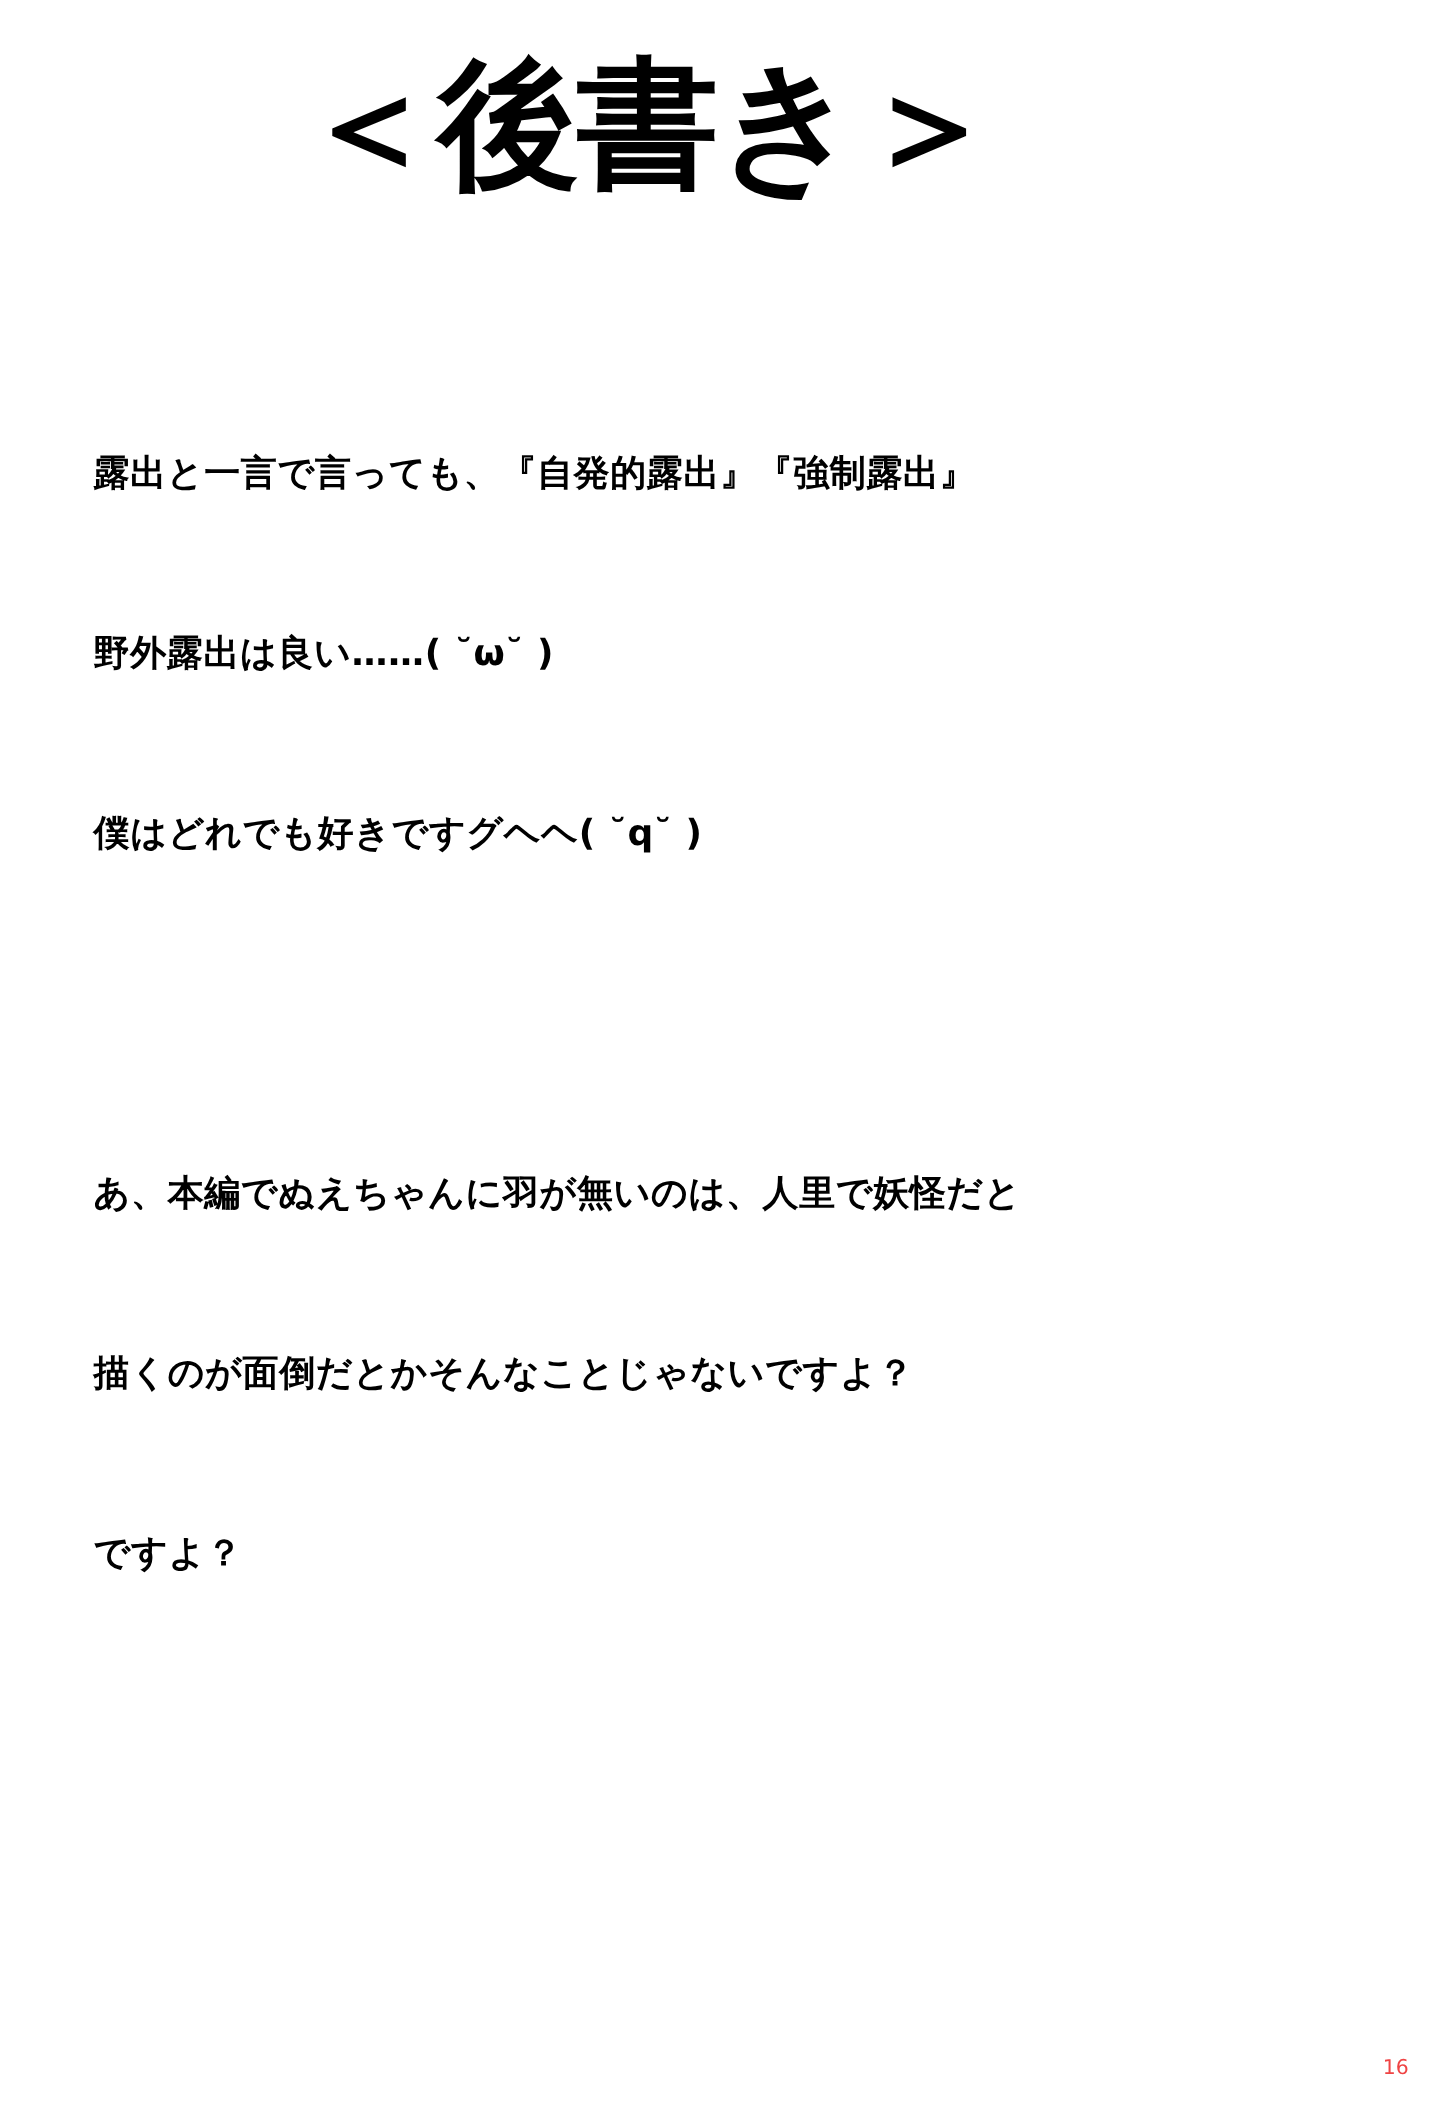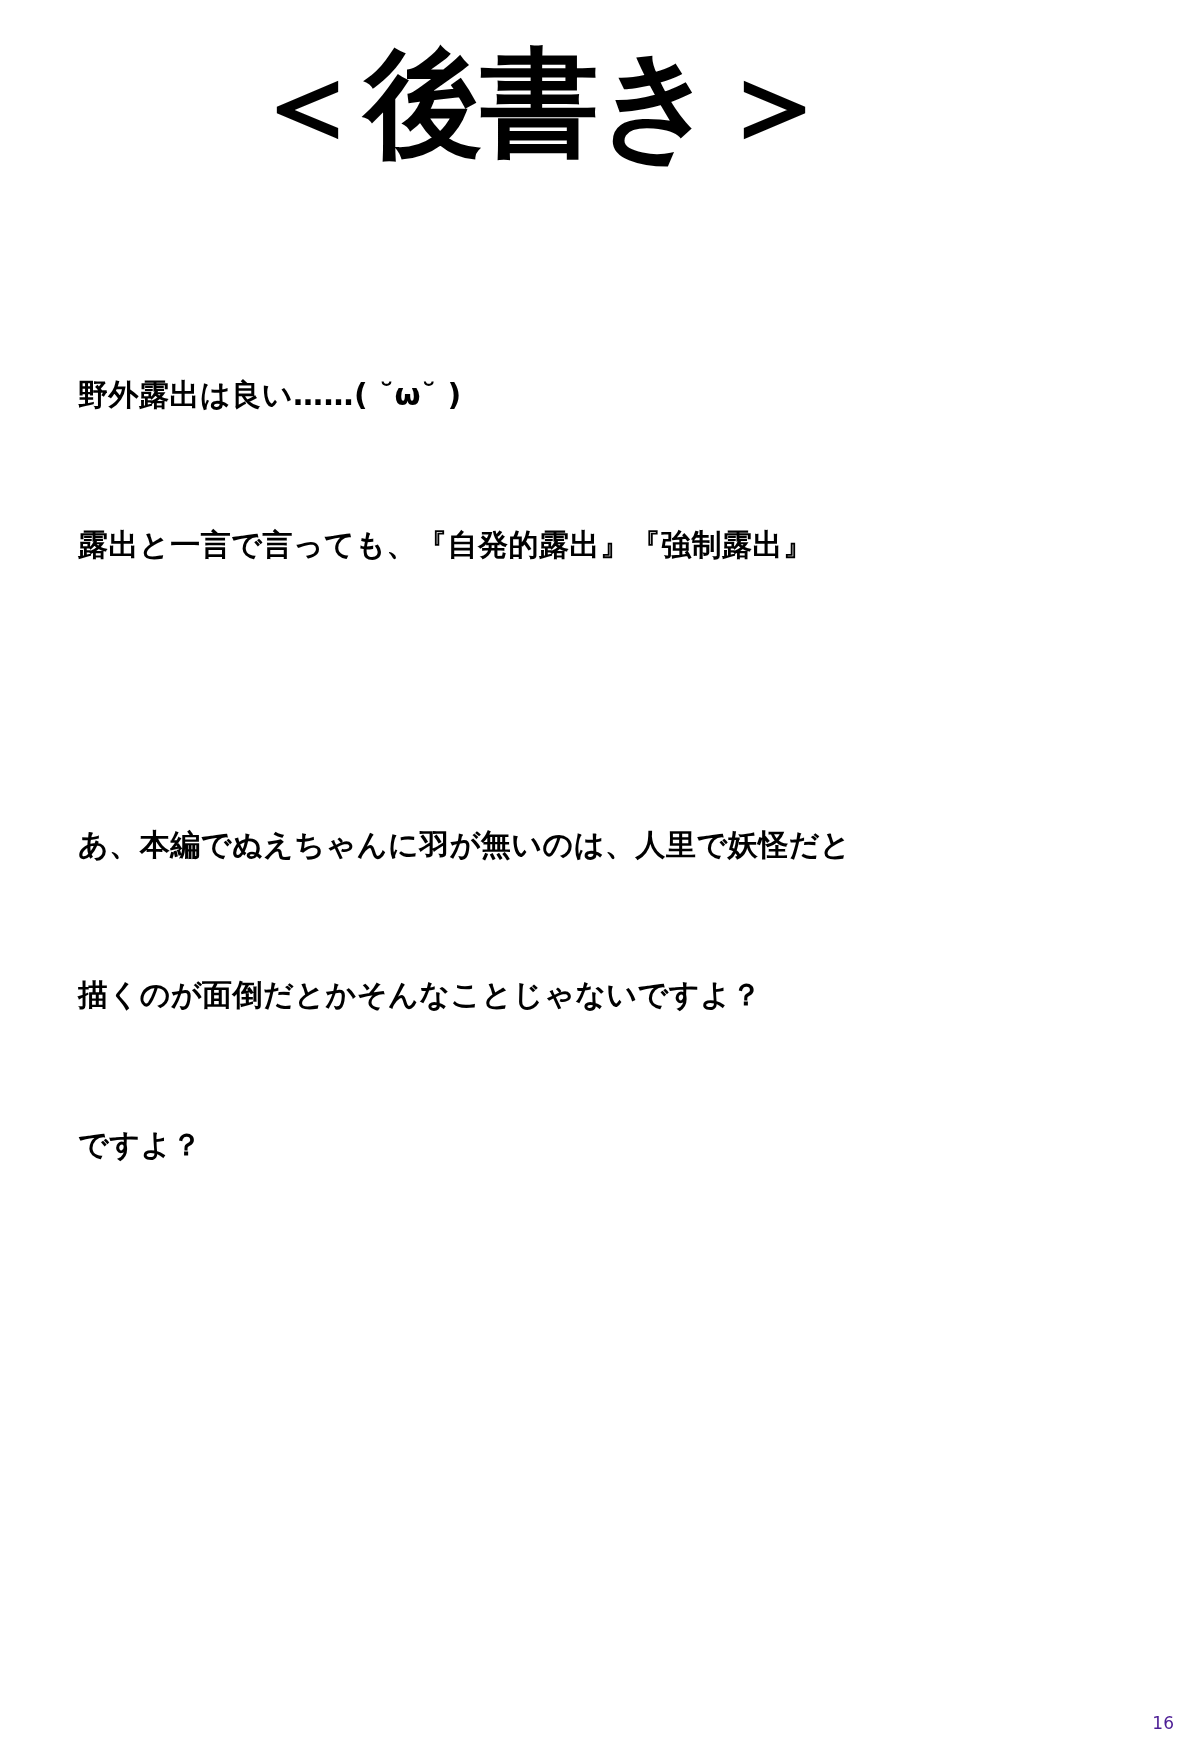--- a/index.html
+++ b/index.html
@@ -52,35 +52,36 @@
     display: block;
     white-space: nowrap;
   }
   .gap-1 { height: 50px; }
   .page-number {
     position: absolute;
     right: 26px;
     bottom: 18px;
     font-size: 17px;
     font-weight: 400;
-    color: #4c1d95;
+    color: #ef4444;
   }
 </style>
 </head>
 <body>
 
 <div class="page">
 
   <div class="title">＜後書き＞</div>
 
   <div class="body-text">
 
     <div class="para">
+      <span class="line">露出と一言で言っても、『自発的露出』『強制露出』</span>
       <span class="line">野外露出は良い……( ˘ω˘ )</span>
-      <span class="line">露出と一言で言っても、『自発的露出』『強制露出』</span>
+      <span class="line">僕はどれでも好きですグヘヘ( ˘q˘ )</span>
     </div>
 
     <div class="gap-1"></div>
 
     <div class="para">
       <span class="line">あ、本編でぬえちゃんに羽が無いのは、人里で妖怪だと</span>
       <span class="line">描くのが面倒だとかそんなことじゃないですよ？</span>
       <span class="line">ですよ？</span>
     </div>
 

